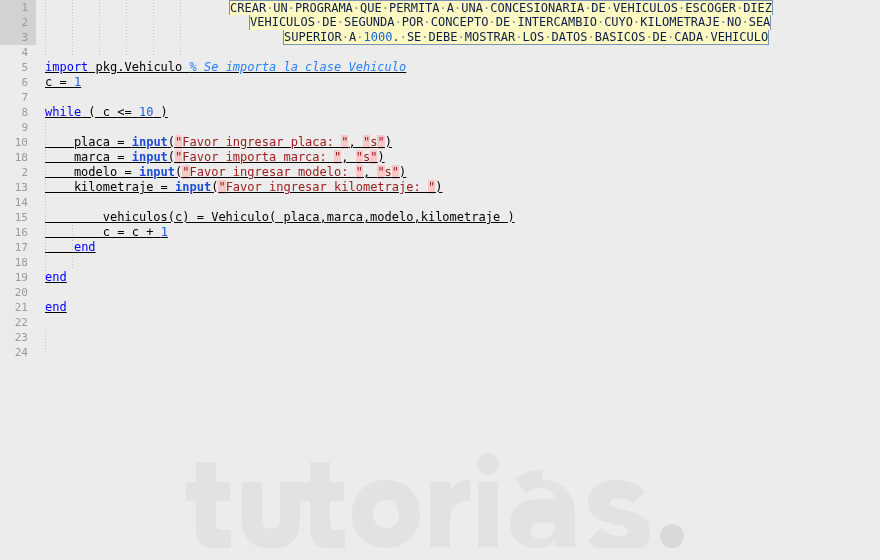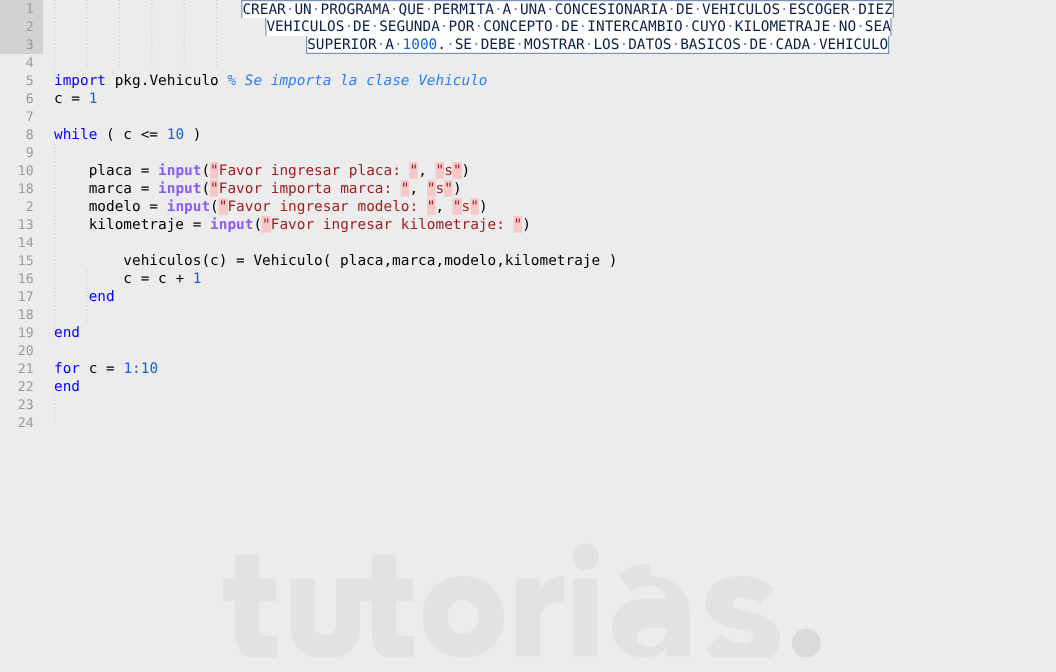--- a/index.html
+++ b/index.html
@@ -67,20 +67,21 @@
   }
 
   
   #code {
     position: absolute;
     left: 36px;
     top: 0;
     right: 0;
     height: 560px;
     z-index: 2;
+    text-decoration: underline;
   }
   .row {
     position: relative;
     height: 15px;
     line-height: 15px;
     font-size: 12px;
     color: #000;
     white-space: pre;
     font-family: "DejaVu Sans Mono", monospace;
     padding-left: 9px;
@@ -96,36 +97,37 @@
         to bottom,
         #c4c4c4 0px, #c4c4c4 1px,
         rgba(0,0,0,0) 1px, rgba(0,0,0,0) 3px);
     background-size: 1px 3px;
   }
 
   
   .kw   { color: #0000ff; }
   .num  { color: #1560d8; }
   .com  { color: #2a7ff5; font-style: italic; }
-  .fn   { color: #8b5cf6; font-weight: bold; }
+  .fn   { color: #1d4ed8; font-weight: bold; }
   .str  { color: #a02020; background: #f6c8c8; }
   .strt { color: #a02020; }
 
   
   .selrow {
     position: absolute;
     height: 15px;
     line-height: 15px;
     font-size: 12px;
     white-space: pre;
     color: #0c1f47;
-    background: #ffffff;
+    background: #fef9c3;
     box-sizing: border-box;
     font-family: "DejaVu Sans Mono", monospace;
     z-index: 4;
+    margin-left: 28px;
   }
   .selrow.t { border-top: 1px solid #7a93b5; }
   .selrow.b { border-bottom: 1px solid #7a93b5; }
   .selrow.l { border-left: 1px solid #7a93b5; }
   .selrow.r { border-right: 1px solid #7a93b5; }
   .dot { color: #6d86a8; }
   .selnum { color: #1560d8; }
 </style>
 </head>
 <body>
@@ -233,21 +235,20 @@
     <div class="row"><span>        c = c </span><span>+</span><span> </span><span class="num">1</span></div>
 
     <div class="row"><span>    </span><span class="kw">end</span></div>
 
     <div class="row"></div>
 
     <div class="row"><span class="kw">end</span></div>
 
     <div class="row"></div>
 
-    <div class="row"><span class="kw">for</span><span> c = </span><span class="num">1:10</span></div>
 
 
     <div class="row"><span class="kw">end</span></div>
   </div>
 
   <div class="selrow t l r" style="left:201px; top:0px;"><span id="sel1">CREAR<span class="dot">·</span>UN<span class="dot">·</span>PROGRAMA<span class="dot">·</span>QUE<span class="dot">·</span>PERMITA<span class="dot">·</span>A<span class="dot">·</span>UNA<span class="dot">·</span>CONCESIONARIA<span class="dot">·</span>DE<span class="dot">·</span>VEHICULOS<span class="dot">·</span>ESCOGER<span class="dot">·</span>DIEZ</span></div>
   <div class="selrow l r" style="left:221px; top:15px;"><span id="sel2">VEHICULOS<span class="dot">·</span>DE<span class="dot">·</span>SEGUNDA<span class="dot">·</span>POR<span class="dot">·</span>CONCEPTO<span class="dot">·</span>DE<span class="dot">·</span>INTERCAMBIO<span class="dot">·</span>CUYO<span class="dot">·</span>KILOMETRAJE<span class="dot">·</span>NO<span class="dot">·</span>SEA</span></div>
   <div class="selrow b l r" style="left:255px; top:30px;"><span id="sel3">SUPERIOR<span class="dot">·</span>A<span class="dot">·</span><span class="selnum">1000</span>.<span class="dot">·</span>SE<span class="dot">·</span>DEBE<span class="dot">·</span>MOSTRAR<span class="dot">·</span>LOS<span class="dot">·</span>DATOS<span class="dot">·</span>BASICOS<span class="dot">·</span>DE<span class="dot">·</span>CADA<span class="dot">·</span>VEHICULO</span></div>
 
 </div>

